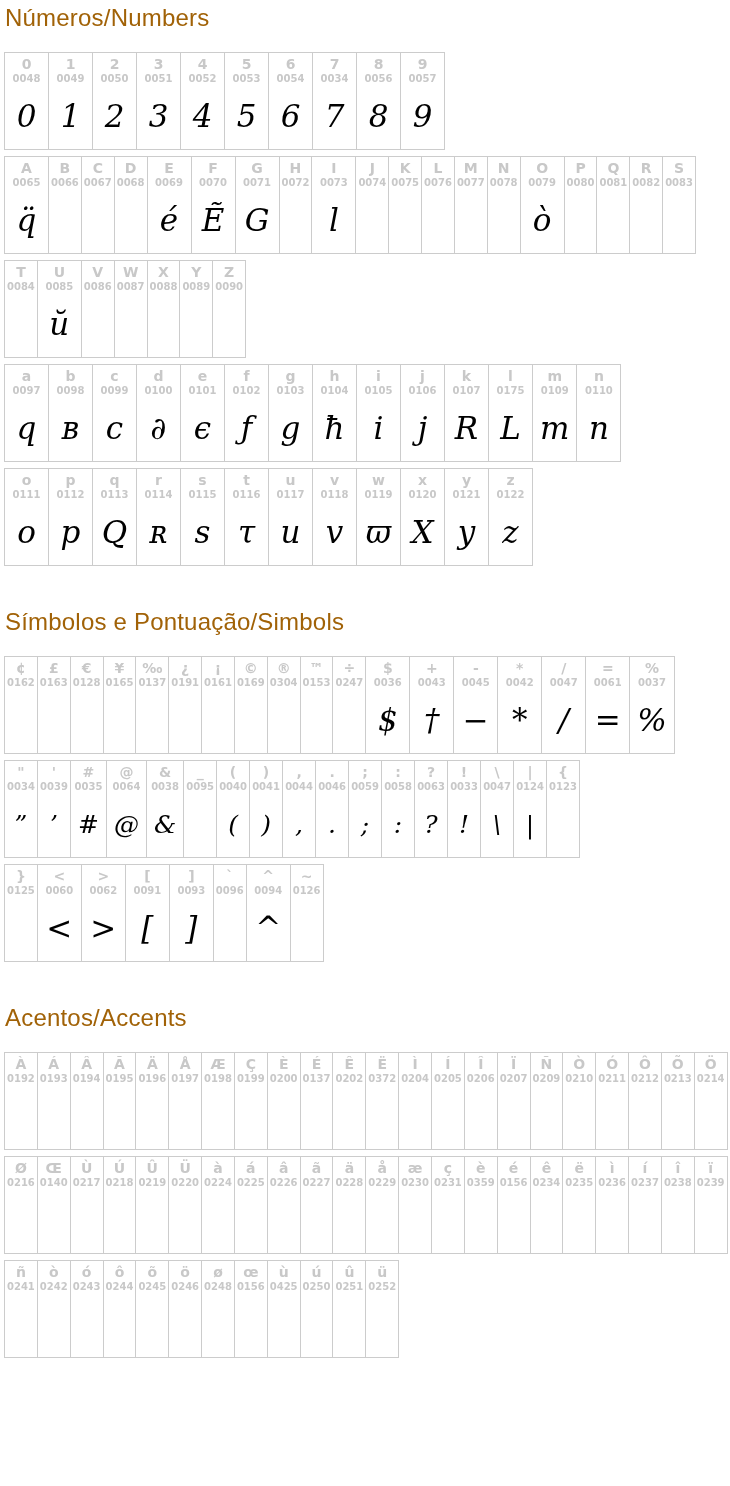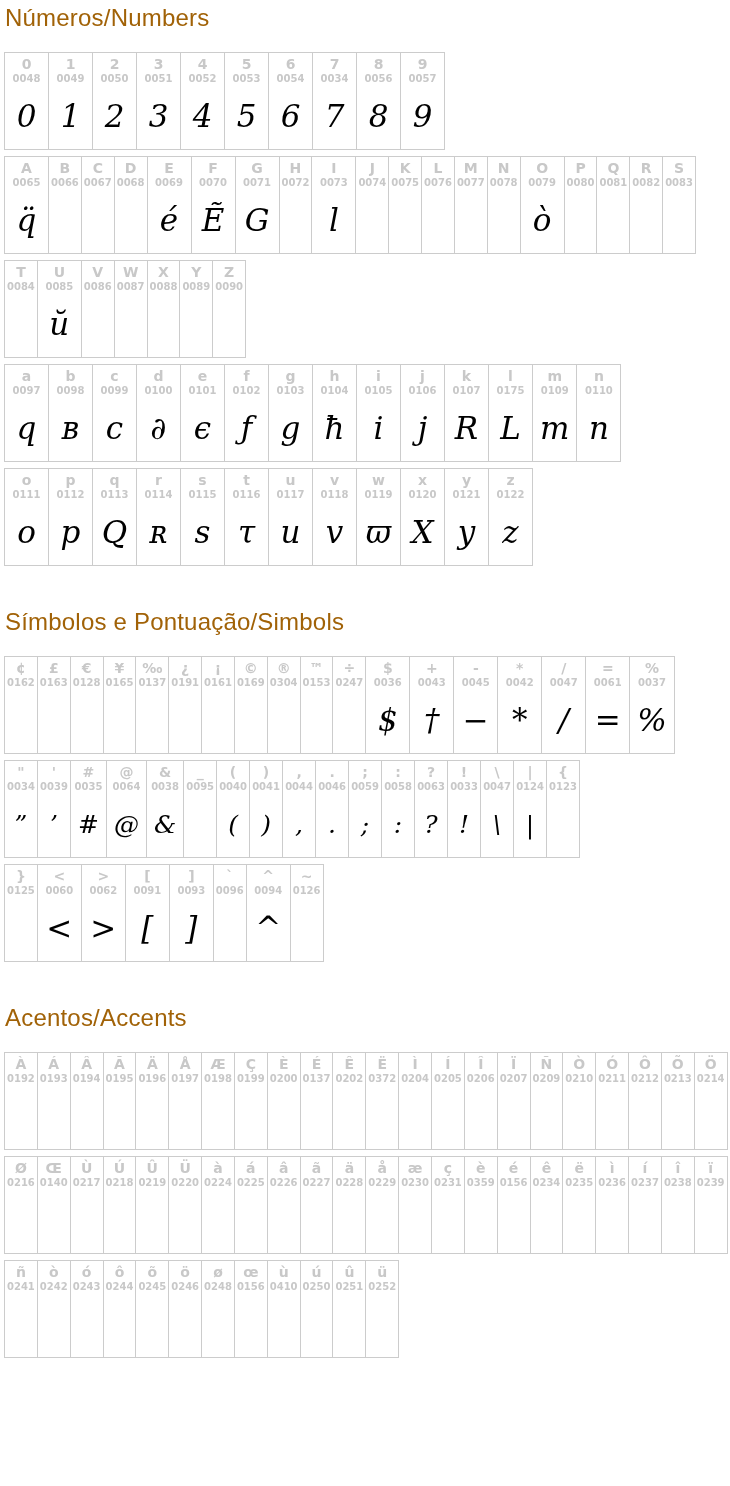--- a/index.html
+++ b/index.html
@@ -883,21 +883,21 @@
           <div class="code">0248</div>
           <div class="glyph"></div>
         </div>
         <div class="cell">
           <div class="char">œ</div>
           <div class="code">0156</div>
           <div class="glyph"></div>
         </div>
         <div class="cell">
           <div class="char">ù</div>
-          <div class="code">0410</div>
+          <div class="code">0425</div>
           <div class="glyph"></div>
         </div>
         <div class="cell">
           <div class="char">ú</div>
           <div class="code">0250</div>
           <div class="glyph"></div>
         </div>
         <div class="cell">
           <div class="char">û</div>
           <div class="code">0251</div>

